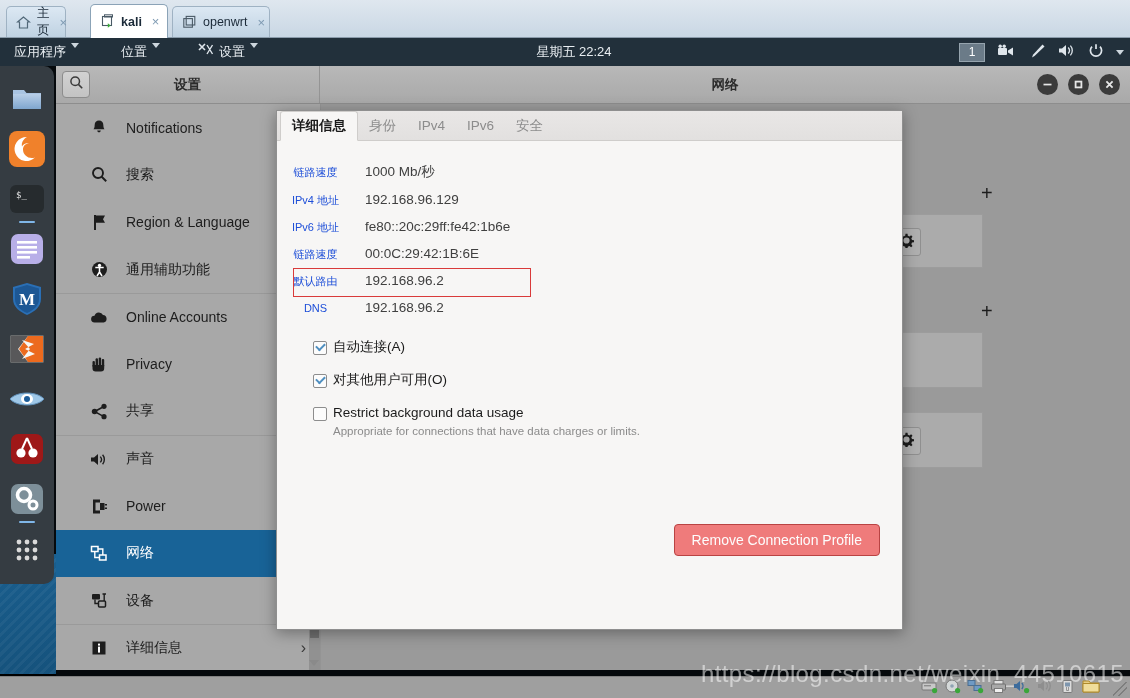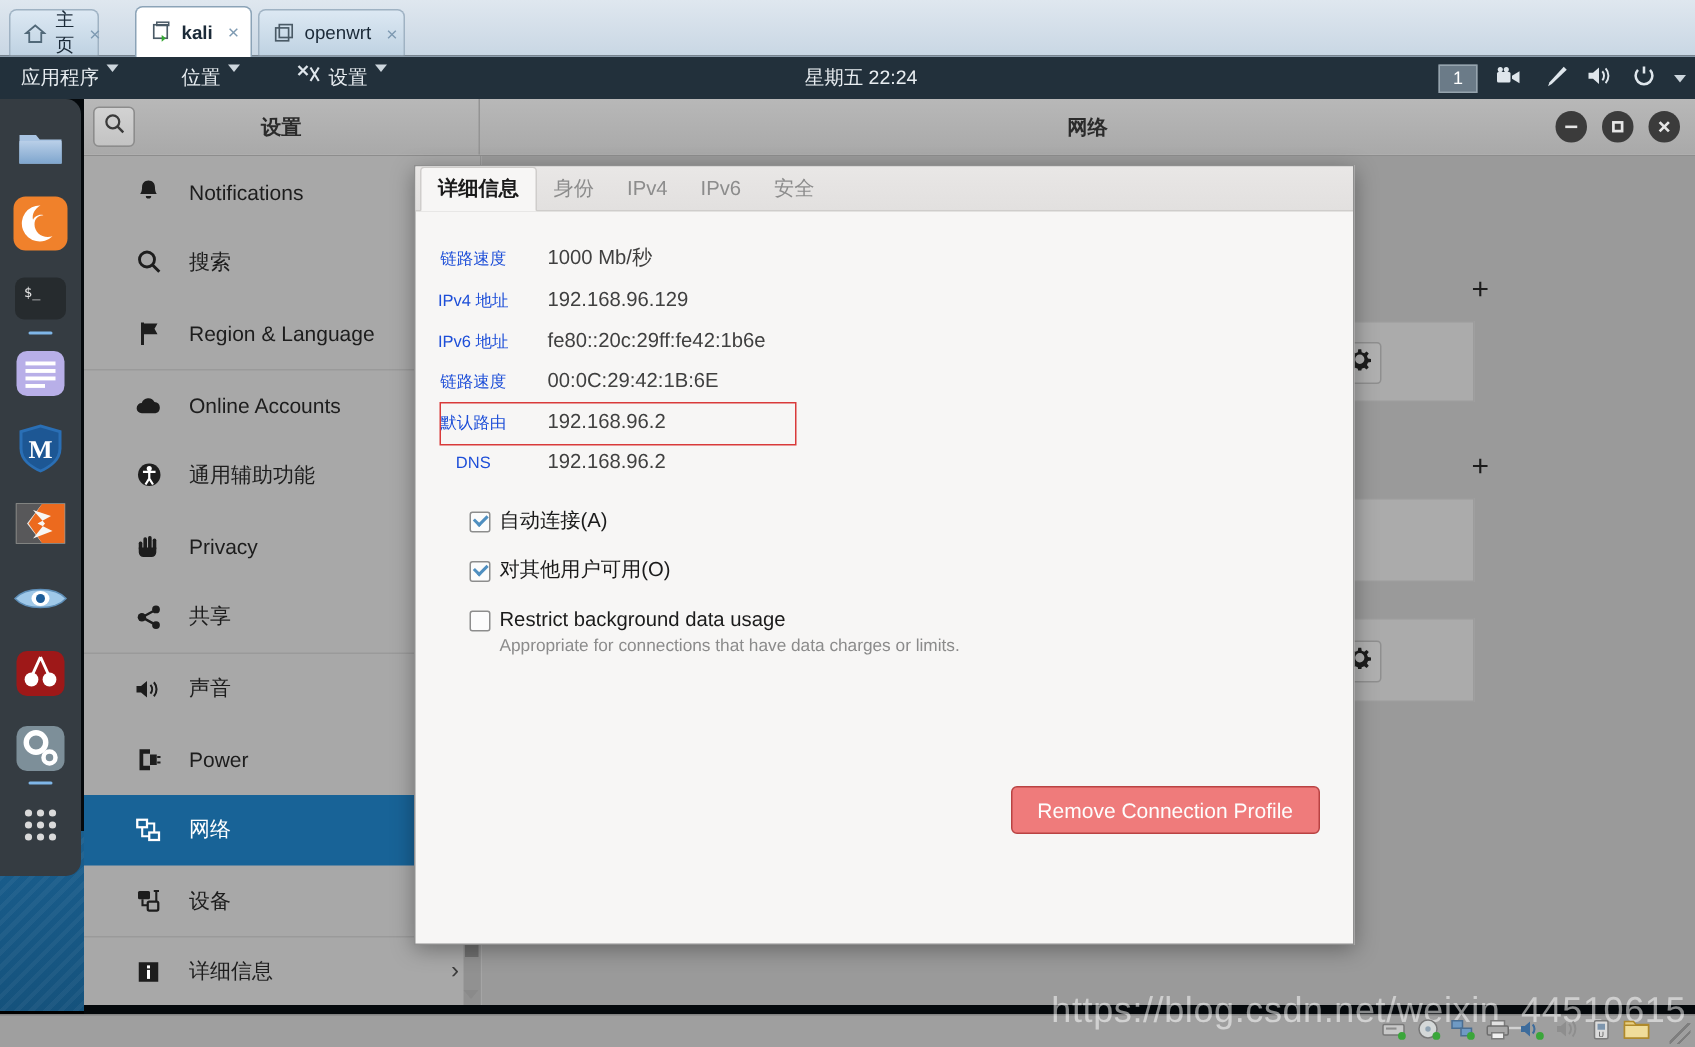--- a/index.html
+++ b/index.html
@@ -530,38 +530,38 @@
       <div class="side-item">
         <span class="sico">
           <svg width="15" height="17" viewBox="0 0 15 17">
               <path d="M3 1 V16" stroke="#1d1d1d" stroke-width="2"></path>
               <path d="M4 1.6 H13 L11 5.2 L13 8.8 H4z" fill="#1d1d1d"></path>
             </svg>
         </span>
         <span>Region &amp; Language</span>
       </div>
 
-      <div class="side-item sep">
-        <span class="sico">
-          <svg width="18" height="13" viewBox="0 0 18 13">
-              <path d="M4.5 11.5 a3.4 3.4 0 0 1 0-6.8 A4.6 4.6 0 0 1 13 4 a3.8 3.8 0 0 1 .6 7.5z" fill="#1d1d1d"></path>
-            </svg>
-        </span>
-        <span>Online Accounts</span>
-      </div>
-
       <div class="side-item">
         <span class="sico">
           <svg width="17" height="17" viewBox="0 0 17 17">
               <circle cx="8.5" cy="8.5" r="7.5" fill="#1d1d1d"></circle>
               <circle cx="8.5" cy="4.4" r="1.7" fill="#fff"></circle>
               <path d="M4.3 6.6 H12.7 M8.5 6.6 V11 M8.5 11 L6 15 M8.5 11 L11 15" stroke="#fff" stroke-width="1.5" fill="none"></path>
             </svg>
         </span>
         <span>通用辅助功能</span>
+      </div>
+
+      <div class="side-item sep">
+        <span class="sico">
+          <svg width="18" height="13" viewBox="0 0 18 13">
+              <path d="M4.5 11.5 a3.4 3.4 0 0 1 0-6.8 A4.6 4.6 0 0 1 13 4 a3.8 3.8 0 0 1 .6 7.5z" fill="#1d1d1d"></path>
+            </svg>
+        </span>
+        <span>Online Accounts</span>
       </div>
 
       <div class="side-item">
         <span class="sico">
           <svg width="16" height="17" viewBox="0 0 16 17">
               <g fill="#1d1d1d">
                 <rect x="1.5" y="5" width="2.4" height="6" rx="1.1"></rect>
                 <rect x="4.6" y="2.2" width="2.4" height="9" rx="1.1"></rect>
                 <rect x="7.7" y="1.4" width="2.4" height="9.6" rx="1.1"></rect>
                 <rect x="10.8" y="3" width="2.4" height="8" rx="1.1"></rect>

